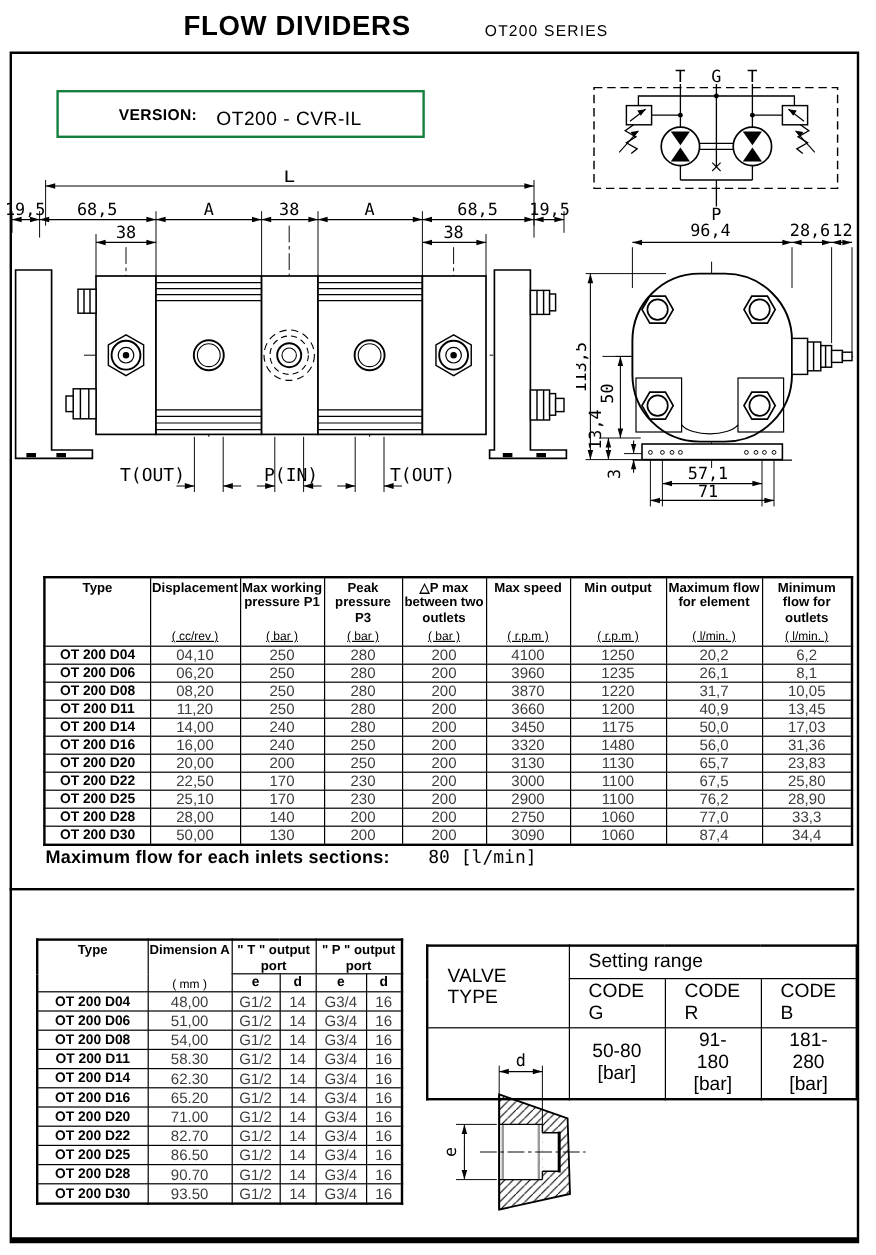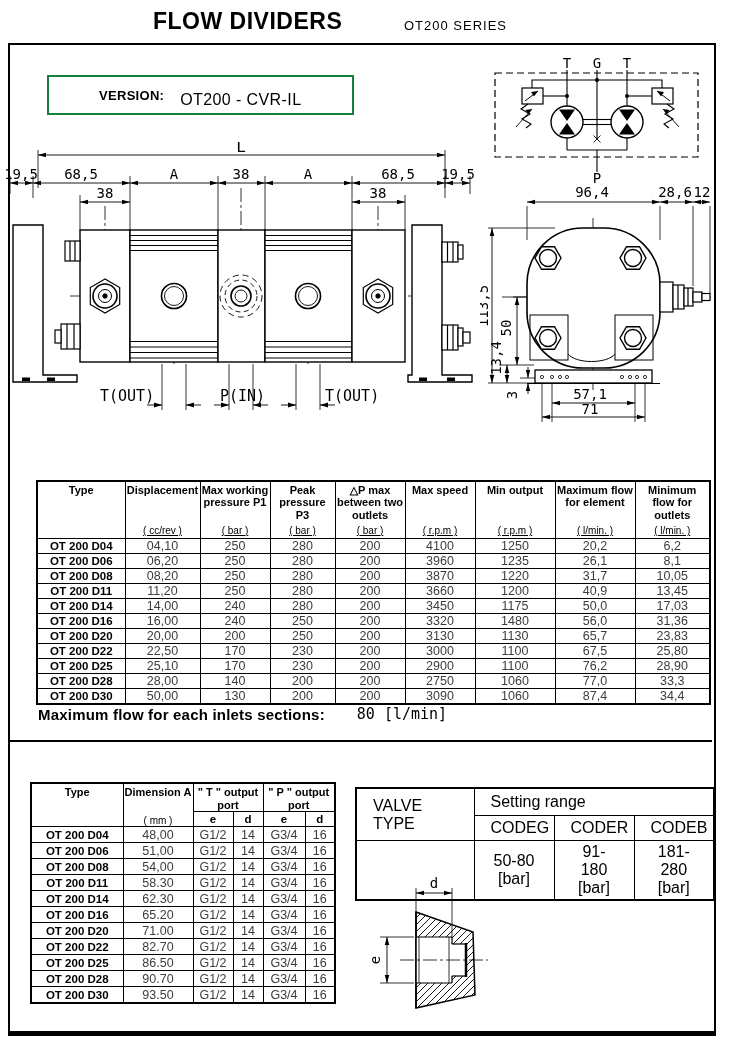--- a/index.html
+++ b/index.html
@@ -50,21 +50,21 @@
   table.dims th{font-size:11px;font-weight:bold;line-height:1.15;vertical-align:top;padding-top:2px;}
   .thstack{display:flex;flex-direction:column;justify-content:space-between;height:40px;}
   table.dims td{height:15px;line-height:14px;font-size:12.5px;color:#3c3c3c;}
   table.dims td:first-child{font-weight:bold;font-size:11.5px;color:#000;}
   table.dims .subhead td{font-weight:bold;color:#000;font-size:11.5px;height:14px;}
 
   .valve-wrap{left:355px;top:787px;width:358px;}
   table.valve{width:358px;border:2px solid #000;}
   table.valve td{border:1px solid #000;font-size:16px;font-weight:normal;padding:2px 16px;}
   .valve-title{font-size:12.5px;}
-  .code-row{display:flex;justify-content:space-between;padding-right:14px;}
+  .code-row{display:flex;justify-content:space-between;padding-right:14px;flex-direction:column;}
   .range-cell{text-align:center;font-size:12.5px;}
 </style>
 </head>
 <body>
 
 <div class="abs page-title">FLOW DIVIDERS</div>
 <div class="abs series-label">OT200 SERIES</div>
 <div class="abs page-border"></div>
 
 <div class="abs version-box">

